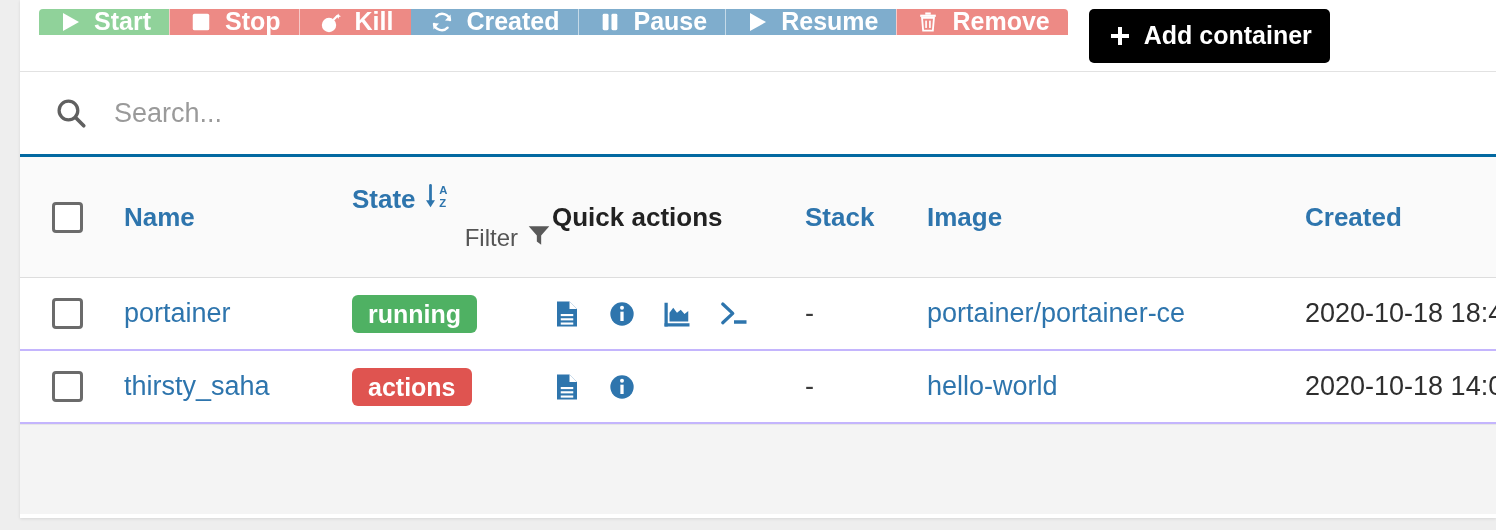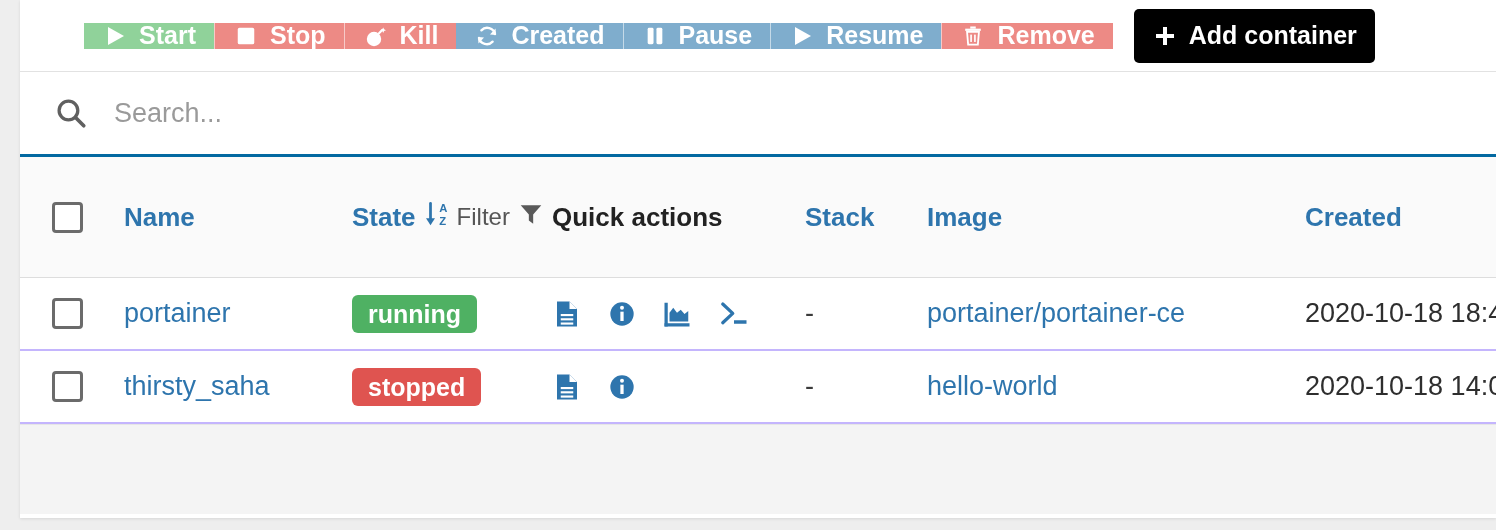--- a/index.html
+++ b/index.html
@@ -29,25 +29,24 @@
   .toolbar {
     height: 72px;
     border-bottom: 1px solid #e2e2e2;
     display: flex;
     align-items: center;
     padding-left: 19px;
     box-sizing: border-box;
   }
   .btn-group {
     display: flex;
-    align-items: center;
+    align-items: flex-start;
     border-radius: 4px;
     overflow: hidden;
     height: 54px;
-    margin-left: 45px;
   }
   .btn {
     border: none;
     display: flex;
     align-items: center;
     gap: 11px;
     padding: 0 18px;
     font-size: 25px;
     font-weight: bold;
     color: #ffffff;
@@ -118,21 +117,21 @@
   th.c-check { width: 72px; padding-left: 32px; }
   th.c-name  { width: 228px; }
   th.c-state { width: 200px; }
   th.c-quick { width: 253px; }
   th.c-stack { width: 122px; }
   th.c-image { width: 378px; }
   th.c-created { width: auto; }
 
   .th-link { color: #2e75ad; cursor: pointer; }
   .th-plain { color: #222222; cursor: default; }
-  .state-head { display: flex; flex-direction: row; gap: 4px; }
+  .state-head { display: flex; flex-direction: column; gap: 4px; }
   .state-sort { display: flex; align-items: center; gap: 7px; }
   .state-filter {
     display: flex;
     align-items: center;
     gap: 8px;
     font-size: 24px;
     font-weight: normal;
     color: #555555;
     cursor: pointer;
     justify-content: flex-end;
@@ -397,21 +396,21 @@
       </tr>
 
       <tr>
         <td class="c-check">
           <span class="chk"></span>
         </td>
         <td>
           <a class="cell-link">thirsty_saha</a>
         </td>
         <td>
-          <span class="badge stopped">stopped</span>
+          <span class="badge stopped">actions</span>
         </td>
         <td>
           <div class="quick-actions">
             <span>
               <svg class="qa-icon" width="30" height="30" viewBox="0 0 24 24">
                 <path d="M4 2 h10 l6 6 v14 h-16 z" fill="#2e75ad"></path>
                 <path d="M14 2 v6 h6 z" fill="#ffffff"></path>
                 <rect x="7" y="12" width="10" height="1.7" fill="#ffffff"></rect>
                 <rect x="7" y="15.4" width="10" height="1.7" fill="#ffffff"></rect>
                 <rect x="7" y="18.8" width="10" height="1.7" fill="#ffffff"></rect>

